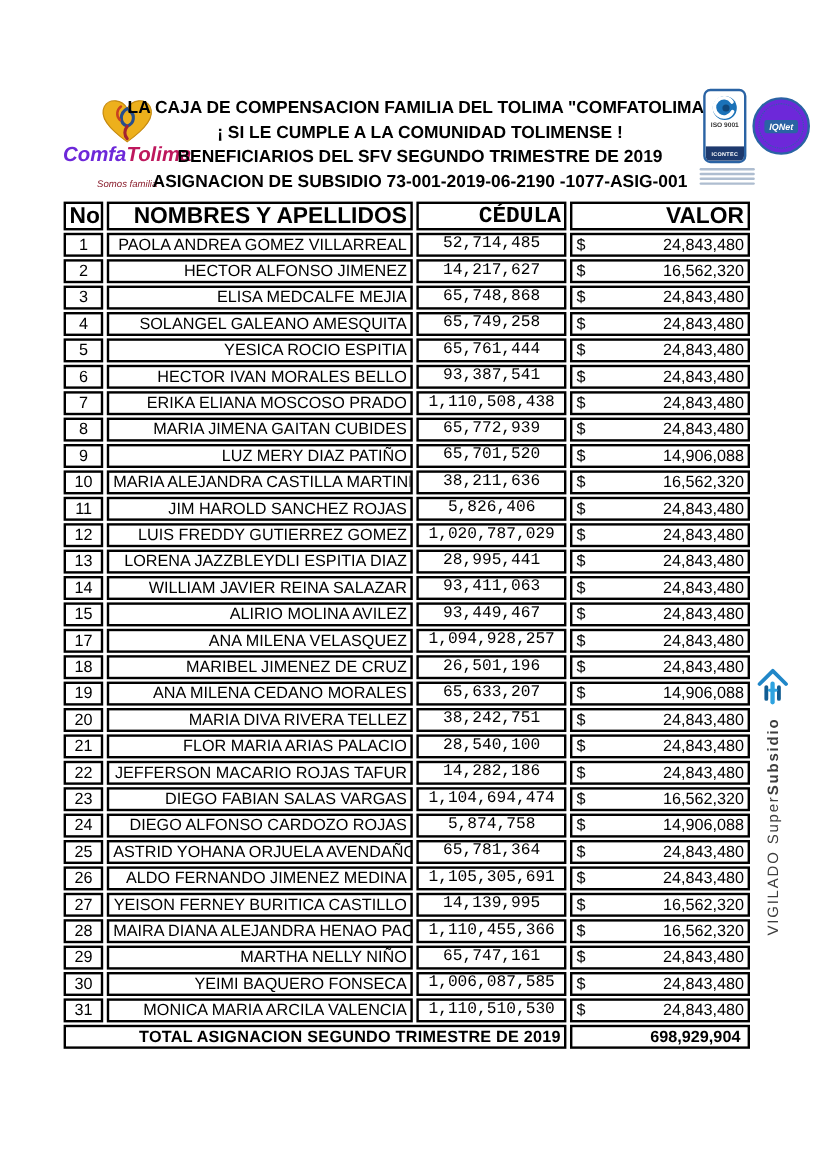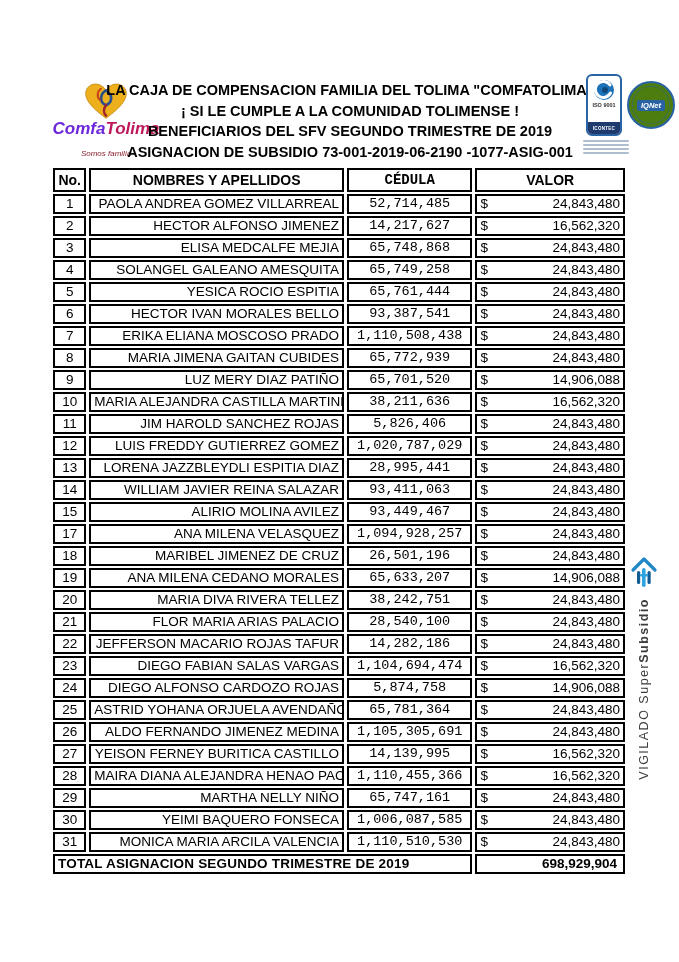--- a/index.html
+++ b/index.html
@@ -32,21 +32,21 @@
   .iso-label{font-size:5.5px;font-weight:bold;color:#333;margin-top:1px;}
   .icontec-strip{
     margin-top:auto;width:100%;height:12px;background:#1e3a6e;
     color:#fff;font-size:4.5px;font-weight:bold;display:flex;align-items:center;justify-content:center;
     letter-spacing:.3px;
   }
   .cert-lines{position:absolute;left:-3px;top:64px;width:46px;}
   .cert-line{height:2px;background:#aebdd0;margin:2px 0;border-radius:1px;}
   .iqnet-badge{
     position:absolute;left:41px;top:7px;width:44px;height:44px;border-radius:50%;
-    border:2px solid #2a63a4;background:#4d7c0f;
+    border:2px solid #2a63a4;background:#6d28d9;
     display:flex;align-items:center;justify-content:center;position:absolute;
   }
   .iqnet-ring{
     position:absolute;inset:3px;border-radius:50%;border:1px dotted #2a63a4;
   }
   .iqnet-band{
     position:relative;background:#2a63a4;color:#fff;border-radius:2px;
     font-size:7.5px;font-weight:bold;font-style:italic;padding:1px 4px;z-index:2;
   }
 
@@ -54,33 +54,33 @@
   table.doc-table{
     position:absolute;left:50px;top:166px;
     border-collapse:separate;border-spacing:3px 2px;
     table-layout:fixed;width:578px;
   }
   .doc-table th,.doc-table td{
     border:2px solid #000;background:#fff;
     font-size:13.5px;line-height:1;overflow:hidden;white-space:nowrap;
     padding:0 3px;height:16px;
   }
-  .doc-table th{font-weight:bold;text-align:center;height:20px;font-size:14px;}
+  .doc-table th{font-weight:bold;text-align:right;height:20px;font-size:19px;}
   col.w-no{width:33px;}
   col.w-name{width:252px;}
   col.w-cedula{width:124px;}
   col.w-valor{width:148px;}
   .c-no{text-align:center;}
   .c-name{text-align:right;}
   .c-cedula{text-align:center;font-family:Liberation Mono, monospace;}
   .c-valor span{display:inline-block;}
   .c-valor{padding:0 5px;}
   .valor-flex{display:flex;justify-content:space-between;align-items:center;}
   tfoot td{background:#d9d9d9;font-weight:bold;height:18px;font-size:14px;}
-  td.total-label{text-align:left;letter-spacing:.2px;}
+  td.total-label{text-align:right;letter-spacing:.2px;}
   td.total-value{text-align:right;padding-right:6px;margin-left:40px;}
 
   
   .vigilado{position:absolute;left:625px;top:556px;width:38px;
     display:flex;flex-direction:column;align-items:center;}
   .vigilado-text{
     margin-top:6px;
     writing-mode:vertical-rl;transform:rotate(180deg);
     font-size:12.5px;color:#3d3d3d;letter-spacing:1.5px;white-space:nowrap;
   }

